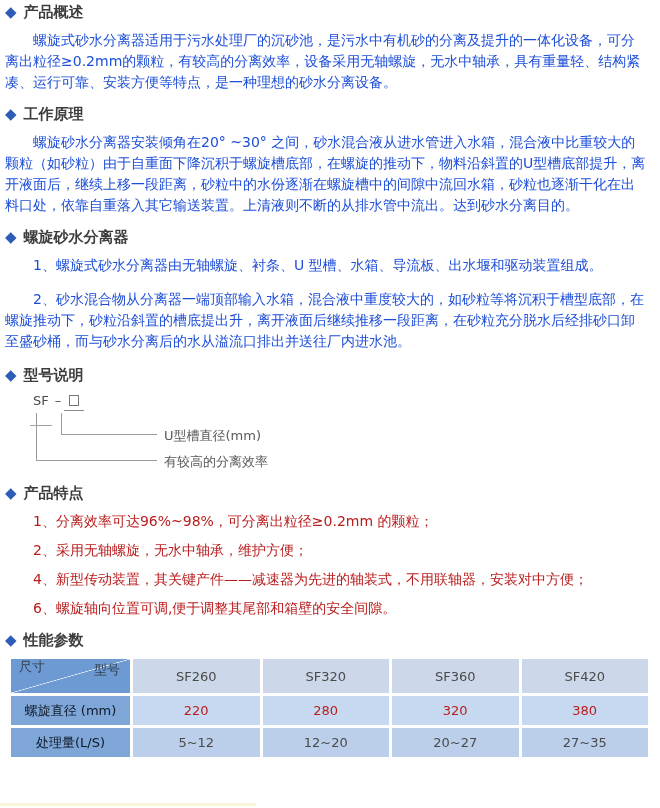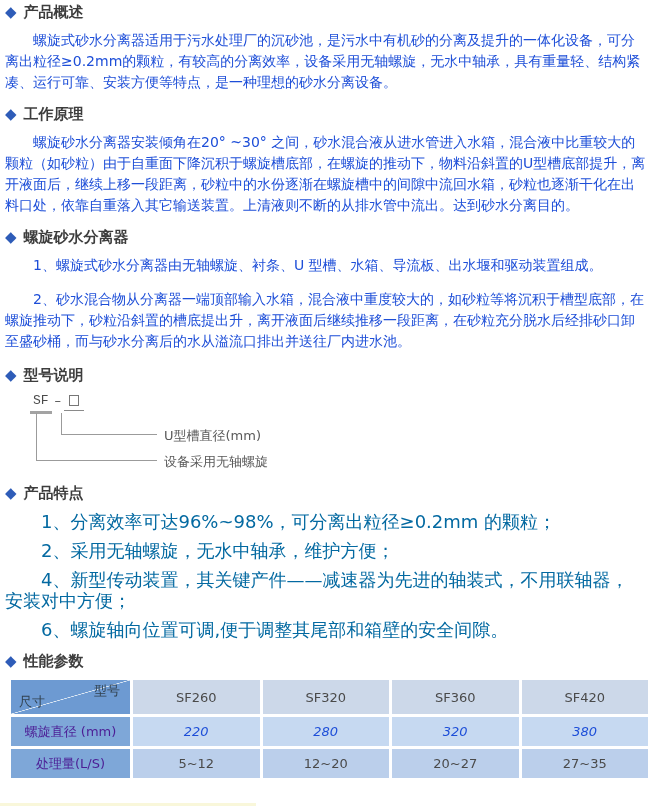--- a/index.html
+++ b/index.html
@@ -35,46 +35,45 @@
     font-size: 14px;
     line-height: 21px;
     color: #1d4ed8;
     margin: 0 0 11px 0;
     text-indent: 2em;
   }
   .numbered {
     margin-bottom: 13px;
   }
   .feature-item {
-    font-size: 18px;
+    font-size: 14px;
     line-height: 21px;
-    color: #0369a1;
+    color: #b91c1c;
     margin: 8px 0 7px 0;
     text-indent: 2em;
   }
   
   .model-diagram {
     position: relative;
     height: 82px;
     margin: 2px 0 8px 0;
     font-size: 13px;
     color: #4a4a4a;
   }
   .model-code-row {
     position: absolute;
     left: 25px;
     top: 0;
     display: flex;
     align-items: flex-start;
   }
   .model-code {
-    border-bottom: 3px solid #a3a3a3;
-    padding: 0 3px 3px 3px;
+    border-bottom: 1px solid #a3a3a3;
+    padding: 0 3px 17px 3px;
     color: #4a4a4a;
-    font-family: Liberation Mono, monospace;
   }
   .model-dash {
     padding: 0 3px;
     color: #4a4a4a;
   }
   .model-box-wrap {
     border-bottom: 1px solid #8a8a8a;
     padding: 2px 5px 4px 5px;
   }
   .model-box {
@@ -131,24 +130,24 @@
     height: 34px;
     background-color: #6d9ad2;
     background-image: linear-gradient(to bottom right,
       rgba(255,255,255,0) 49.2%,
       #dde8f4 49.8%,
       #dde8f4 50.4%,
       rgba(255,255,255,0) 51%);
     color: #31414f;
   }
   td.corner-cell .corner-top { position: absolute; top: 2px; right: 10px; text-align: center; }
-  td.corner-cell .corner-bottom { position: absolute; bottom: 3px; left: 8px; }
+  td.corner-cell .corner-bottom { position: absolute; bottom: 17px; left: 8px; }
   td.model-head { background: #ccd8e9; color: #4a4a4a; height: 22px; }
-  td.row-label { background: #7ea7d8; color: #4c1d95; height: 29px; }
-  td.cell-a { background: #c6d9f1; color: #1d4ed8; height: 29px; font-style: italic; }
+  td.row-label { background: #7ea7d8; color: #0f172a; height: 29px; }
+  td.cell-a { background: #c6d9f1; color: #b91c1c; height: 29px; }
   td.cell-b { background: #bbcfeb; color: #4a4a4a; height: 29px; }
   .bottom-strip {
     position: absolute;
     left: 0;
     bottom: 2px;
     width: 256px;
     height: 3px;
     background: #f9f7da;
   }
 </style>
@@ -184,21 +183,21 @@
     <div class="model-code-row">
       <span class="model-code">SF</span>
       <span class="model-dash">–</span>
       <span class="model-box-wrap">
         <span class="model-box"></span>
       </span>
     </div>
     <div class="connector from-box"></div>
     <div class="connector from-code"></div>
     <div class="model-label u-label">U型槽直径(mm)</div>
-    <div class="model-label code-label">设备采用无轴螺旋</div>
+    <div class="model-label code-label">有较高的分离效率</div>
   </div>
 
   <div class="section-heading">
     <span class="diamond">◆</span>
     <span>产品特点</span>
   </div>
   <p class="feature-item">1、分离效率可达96%~98%，可分离出粒径≥0.2mm 的颗粒；</p>
   <p class="feature-item">2、采用无轴螺旋，无水中轴承，维护方便；</p>
   <p class="feature-item">4、新型传动装置，其关键产件——减速器为先进的轴装式，不用联轴器，安装对中方便；</p>
   <p class="feature-item">6、螺旋轴向位置可调,便于调整其尾部和箱壁的安全间隙。</p>

